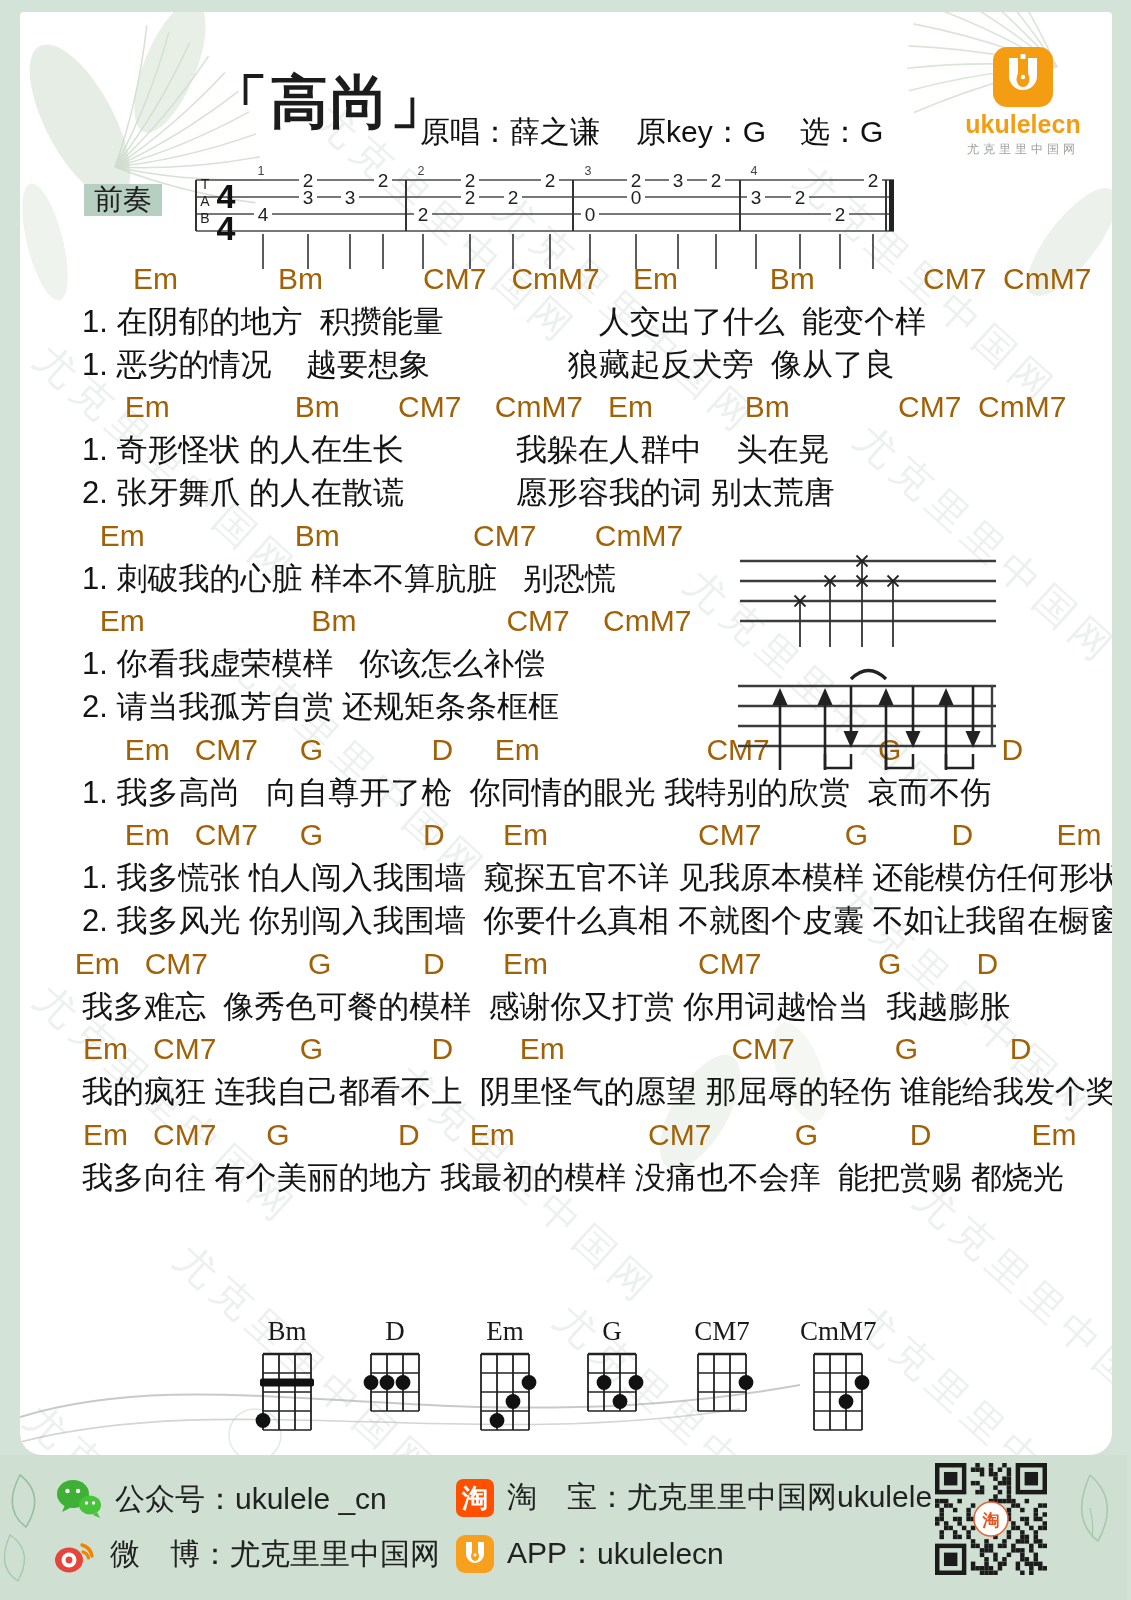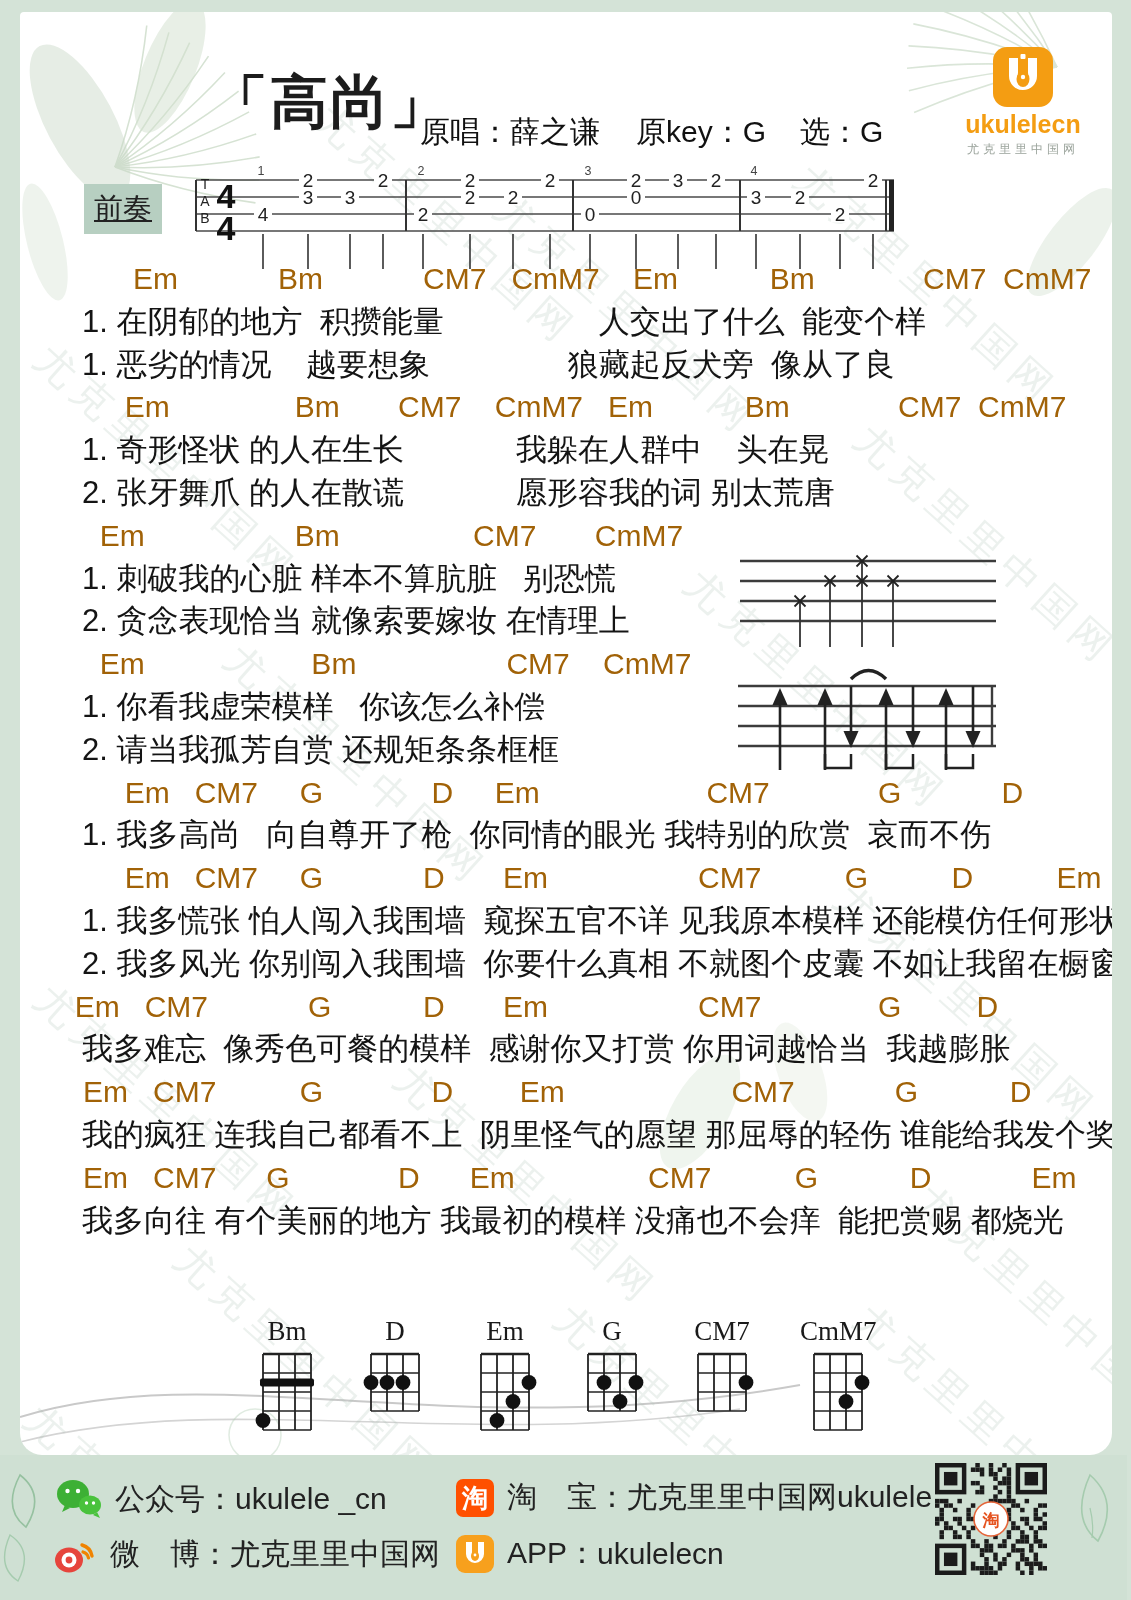--- a/index.html
+++ b/index.html
@@ -11,22 +11,22 @@
       font-size:40px;letter-spacing:8px;color:rgba(168,192,177,0.22);pointer-events:none;}
   .title{position:absolute;left:190px;top:52px;font-size:58px;font-weight:bold;letter-spacing:2px;text-align:center;}
   .meta{position:absolute;top:100px;font-size:30px;color:#111;}
   .meta.artist{left:400px;}
   .meta.okey{left:616px;}
   .meta.skey{left:780px;text-align:center;}
   .logo{position:absolute;left:938px;top:34px;width:130px;text-align:center;}
   .logo-badge{width:62px;height:62px;margin:0 auto;}
   .logo-name{font-size:25px;font-weight:bold;color:#f49d12;margin-top:2px;}
   .logo-sub{font-size:12px;color:#9aa39b;letter-spacing:4px;margin-top:2px;}
-  .intro-label{position:absolute;left:64px;top:172px;width:78px;height:50px;background:#b7cfc1;
-               color:#222;font-size:29px;display:flex;align-items:center;justify-content:center;text-decoration:underline;}
+  .intro-label{position:absolute;left:64px;top:172px;width:78px;height:32px;background:#b7cfc1;
+               color:#222;font-size:29px;display:flex;align-items:center;justify-content:center;}
   #tab-svg{position:absolute;left:158px;top:154px;}
   #song-lines{position:absolute;left:0;top:246px;width:1092px;}
   .line{white-space:pre;height:42.8px;line-height:42.8px;padding-left:38px;overflow:visible;}
   .line.chords{font-size:30px;color:#a16207;}
   .line.lyric{font-size:31px;color:#141414;margin-left:24px;}
   #strum1{position:absolute;left:712px;top:533px;}
   #strum2{position:absolute;left:712px;top:646px;}
   #chord-diagrams{position:absolute;left:0;top:1304px;width:1092px;height:130px;font-family:Liberation Serif, serif;}
   .cd{position:absolute;width:76px;text-align:center;}
   .cd-label{font-size:27px;color:#1a1a1a;height:32px;}
@@ -205,21 +205,20 @@
 
   <div id="song-lines">
       <div class="line chords">         Em            Bm            CM7   CmM7    Em           Bm             CM7  CmM7</div>
       <div class="line lyric">1. 在阴郁的地方  积攒能量                  人交出了什么  能变个样</div>
       <div class="line lyric">1. 恶劣的情况    越要想象                狼藏起反犬旁  像从了良</div>
       <div class="line chords">        Em               Bm       CM7    CmM7   Em           Bm             CM7  CmM7</div>
       <div class="line lyric">1. 奇形怪状 的人在生长             我躲在人群中    头在晃</div>
       <div class="line lyric">2. 张牙舞爪 的人在散谎             愿形容我的词 别太荒唐</div>
       <div class="line chords">     Em                  Bm                CM7       CmM7</div>
       <div class="line lyric">1. 刺破我的心脏 样本不算肮脏   别恐慌</div>
-      <div class="line lyric">2. 贪念表现恰当 就像索要嫁妆 在情理上</div>
       <div class="line chords">     Em                    Bm                  CM7    CmM7</div>
       <div class="line lyric">1. 你看我虚荣模样   你该怎么补偿</div>
       <div class="line lyric">2. 请当我孤芳自赏 还规矩条条框框</div>
       <div class="line chords">        Em   CM7     G             D     Em                    CM7             G            D</div>
       <div class="line lyric">1. 我多高尚   向自尊开了枪  你同情的眼光 我特别的欣赏  哀而不伤</div>
       <div class="line chords">        Em   CM7     G            D       Em                  CM7          G          D          Em</div>
       <div class="line lyric">1. 我多慌张 怕人闯入我围墙  窥探五官不详 见我原本模样 还能模仿任何形状</div>
       <div class="line lyric">2. 我多风光 你别闯入我围墙  你要什么真相 不就图个皮囊 不如让我留在橱窗</div>
       <div class="line chords">  Em   CM7            G           D       Em                  CM7              G         D</div>
       <div class="line lyric">我多难忘  像秀色可餐的模样  感谢你又打赏 你用词越恰当  我越膨胀</div>

